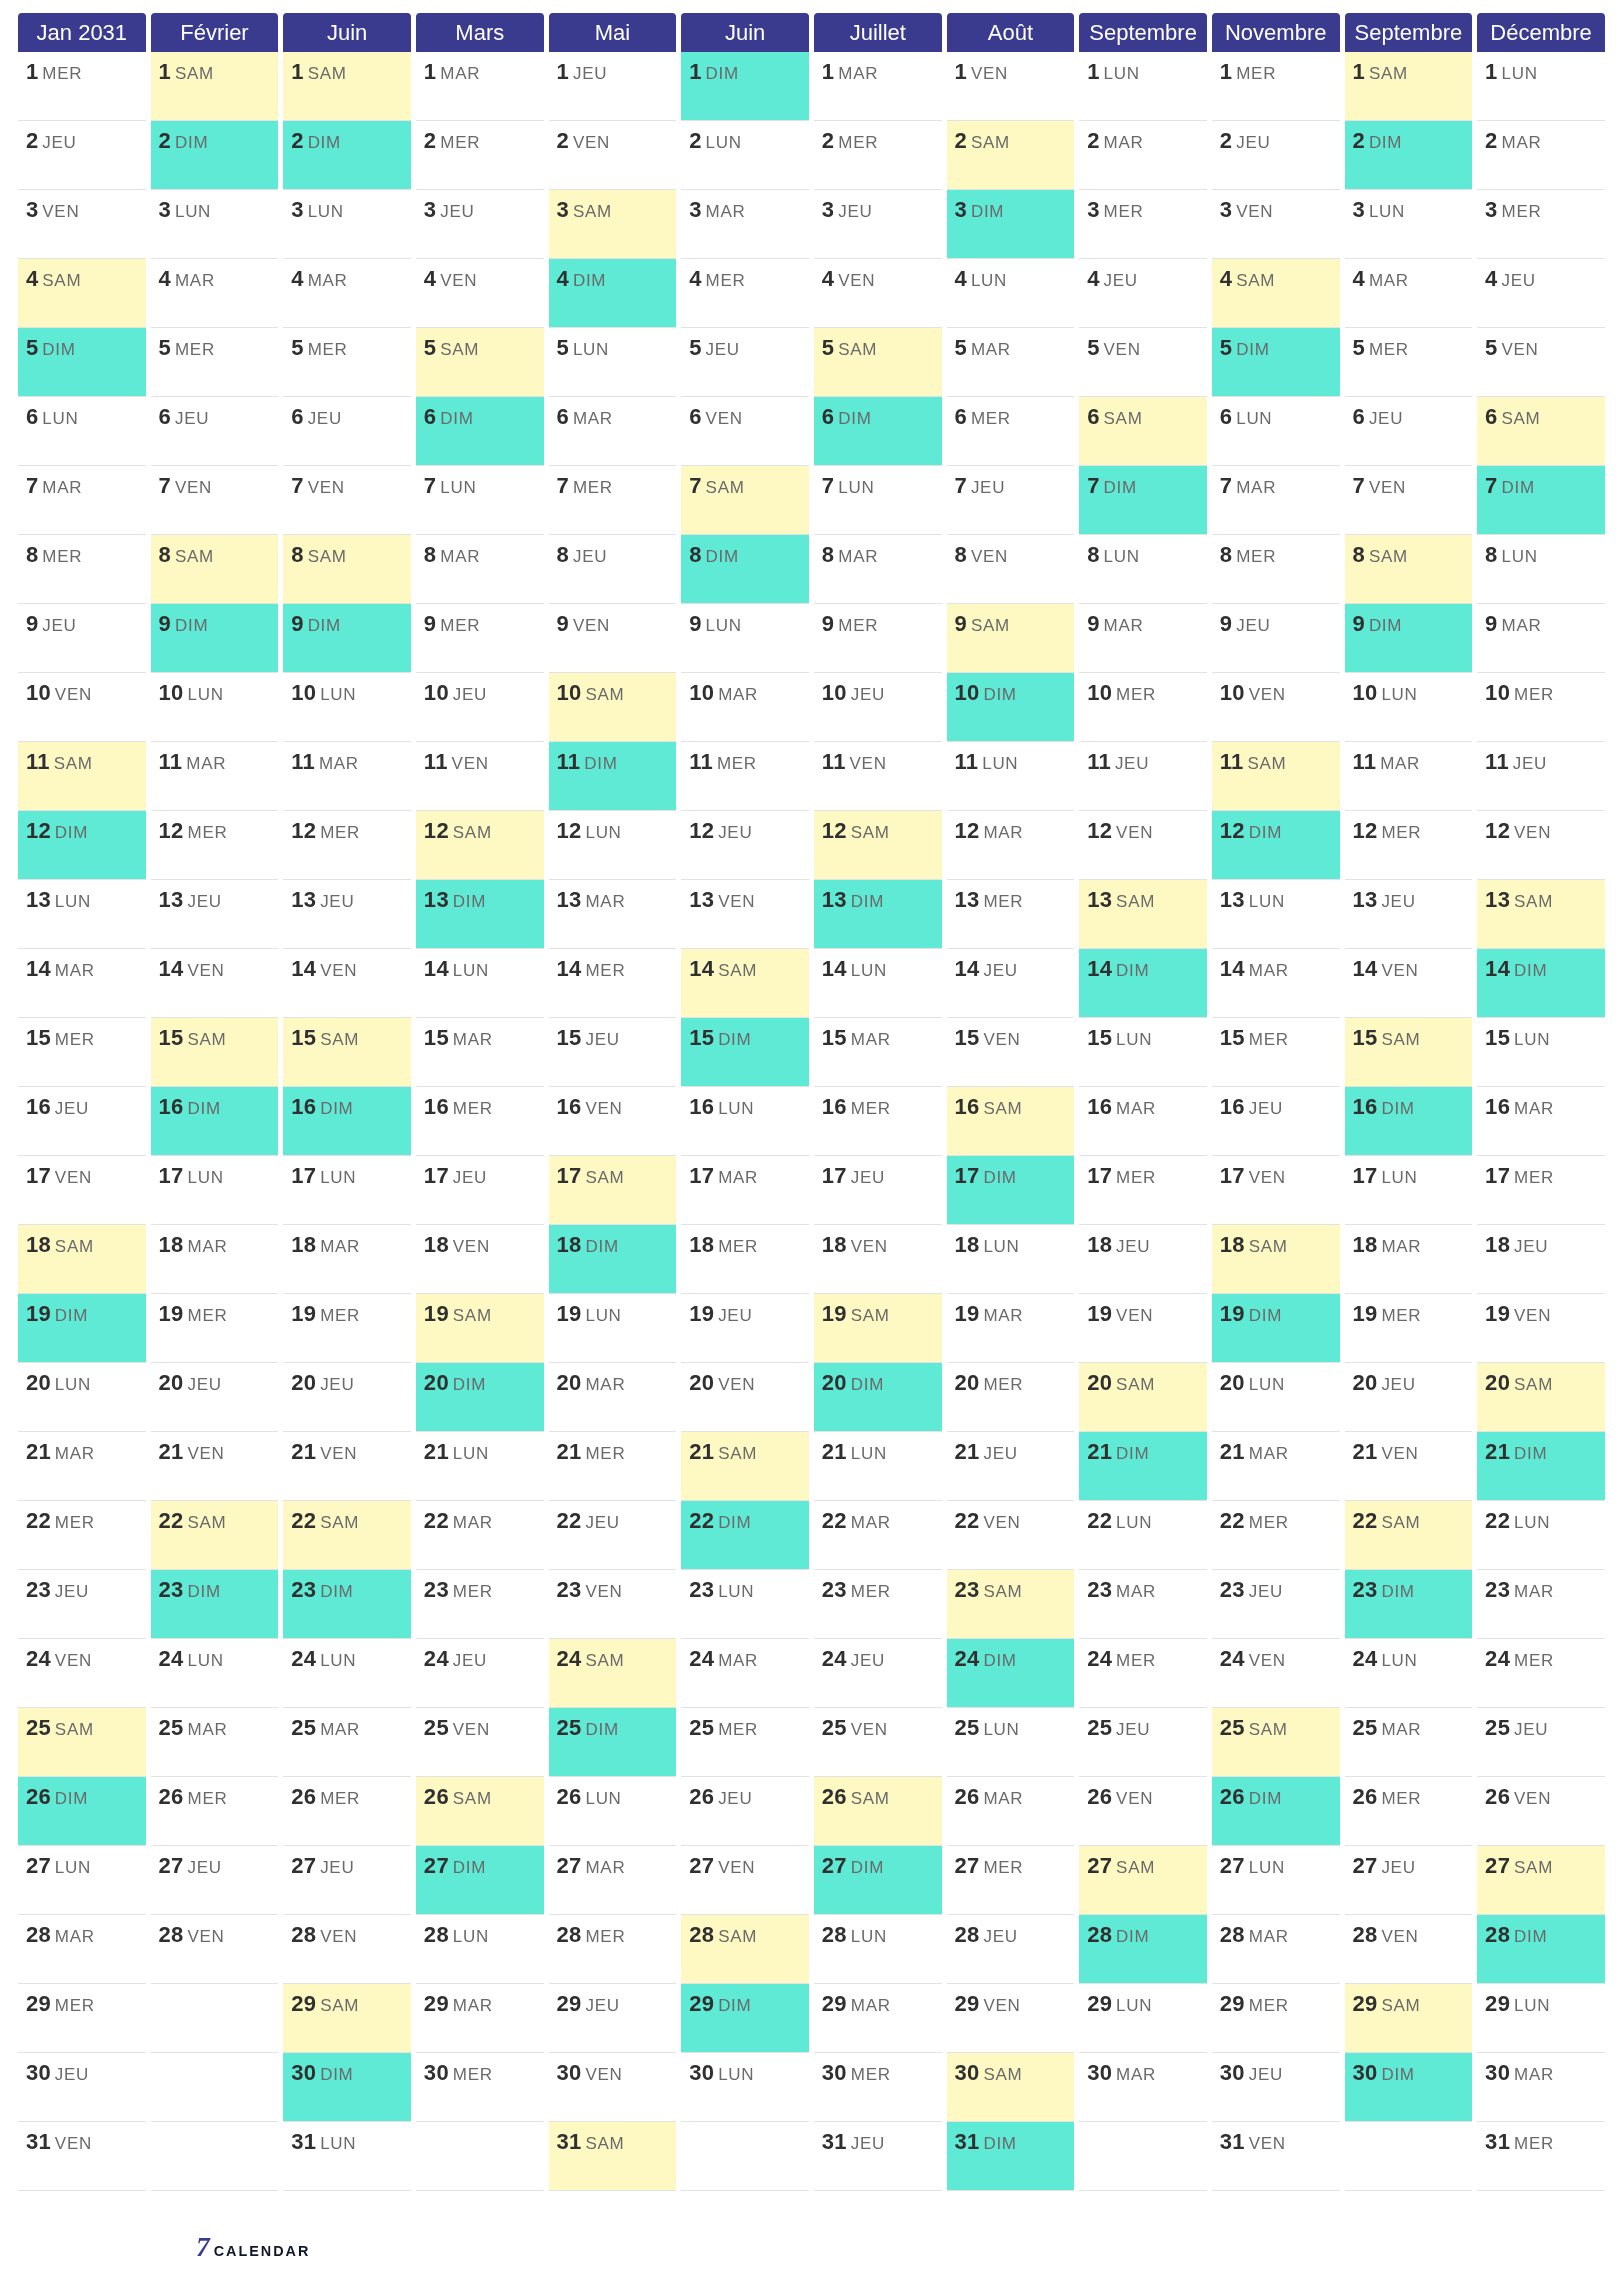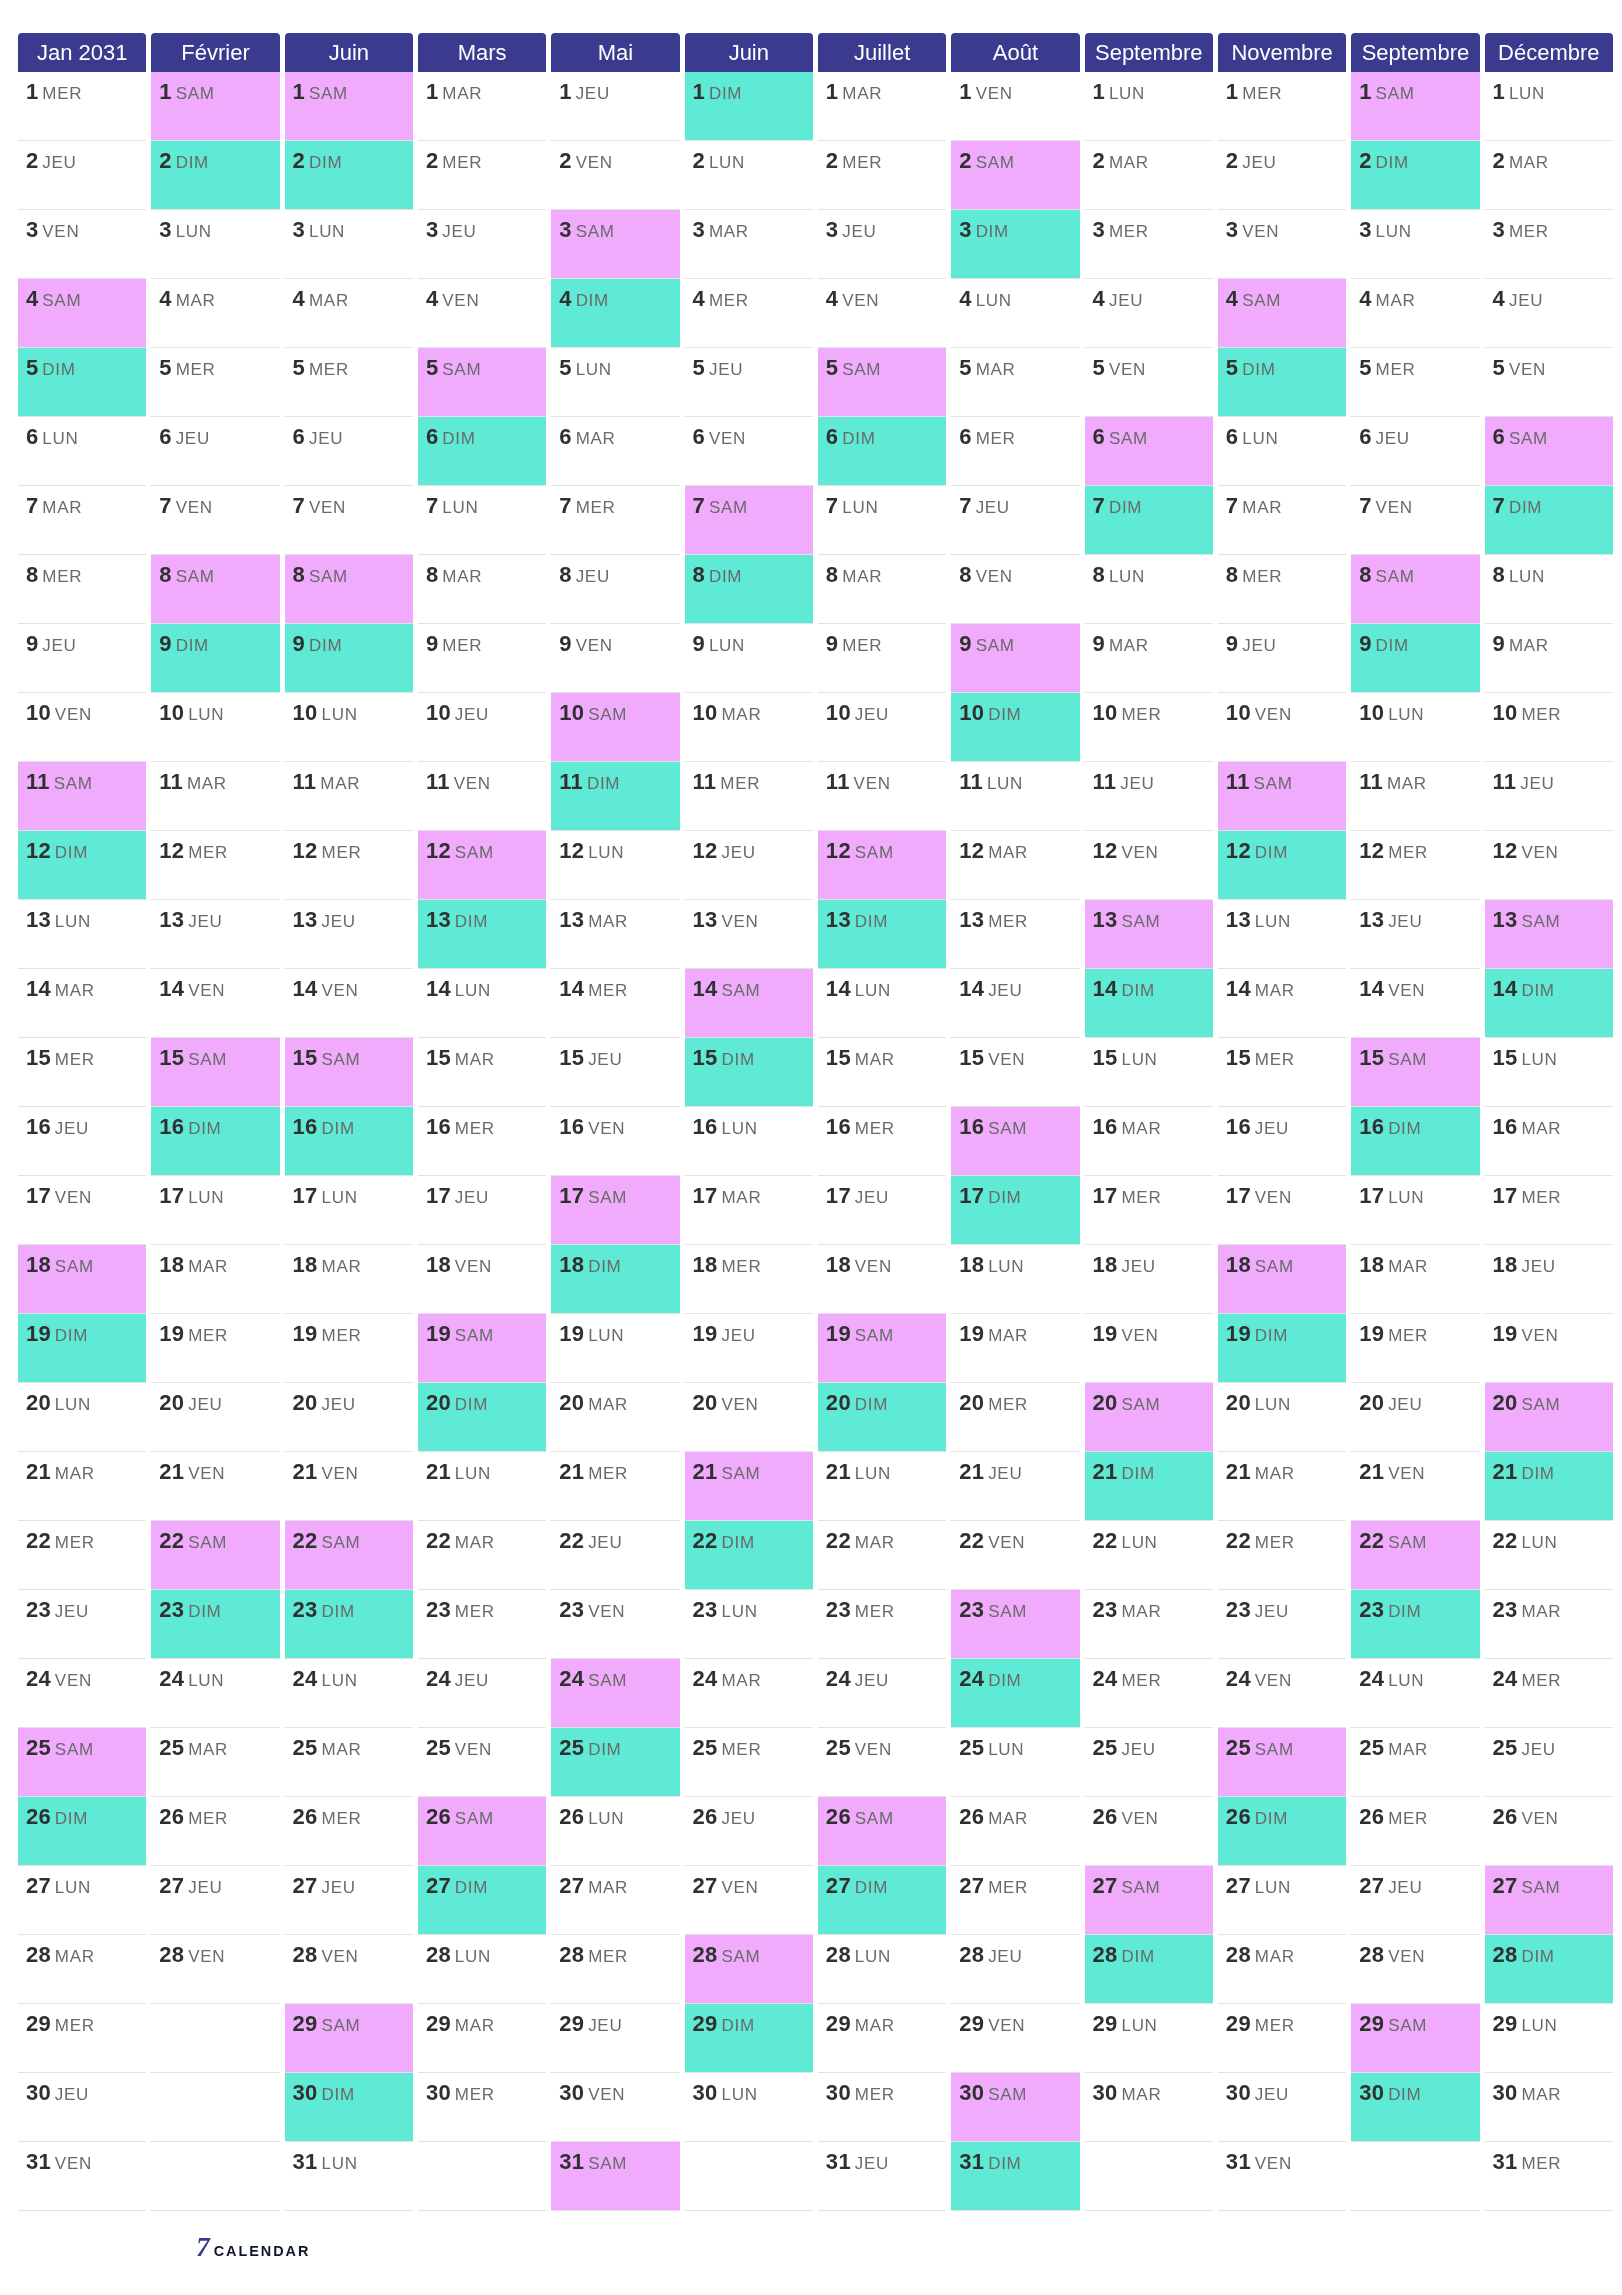--- a/index.html
+++ b/index.html
@@ -5,24 +5,23 @@
   html, body {
     margin: 0;
     padding: 0;
     width: 1623px;
     height: 2295px;
     background: #ffffff;
     font-family: "Segoe UI", Arial, sans-serif;
     color: #2c2c2c;
   }
   .page {
-    padding: 13px 5px 0 13px;
+    padding: 13px 13px 0 13px;
     box-sizing: border-box;
     width: 100%;
-    margin-top: 20px;
   }
   .calendar {
     width: 100%;
     border-collapse: separate;
     border-spacing: 5.2px 0;
     table-layout: fixed;
   }
   .calendar th {
     background: #3a3a8f;
     color: #ffffff;
@@ -42,21 +41,21 @@
     box-sizing: border-box;
   }
   .calendar td.empty {
     border-bottom: 1.3px solid #e2e2e2;
     background: #ffffff;
   }
   .calendar td.weekend {
     background: #5eead4;
   }
   .calendar td.weekend-light {
-    background: #f0abfc;
+    background: #fef9c3;
   }
   .day-num {
     font-weight: 700;
     font-size: 22px;
     color: #303030;
     letter-spacing: 0.3px;
   }
   .day-abbr {
     font-size: 17px;
     color: #6a6a6a;

